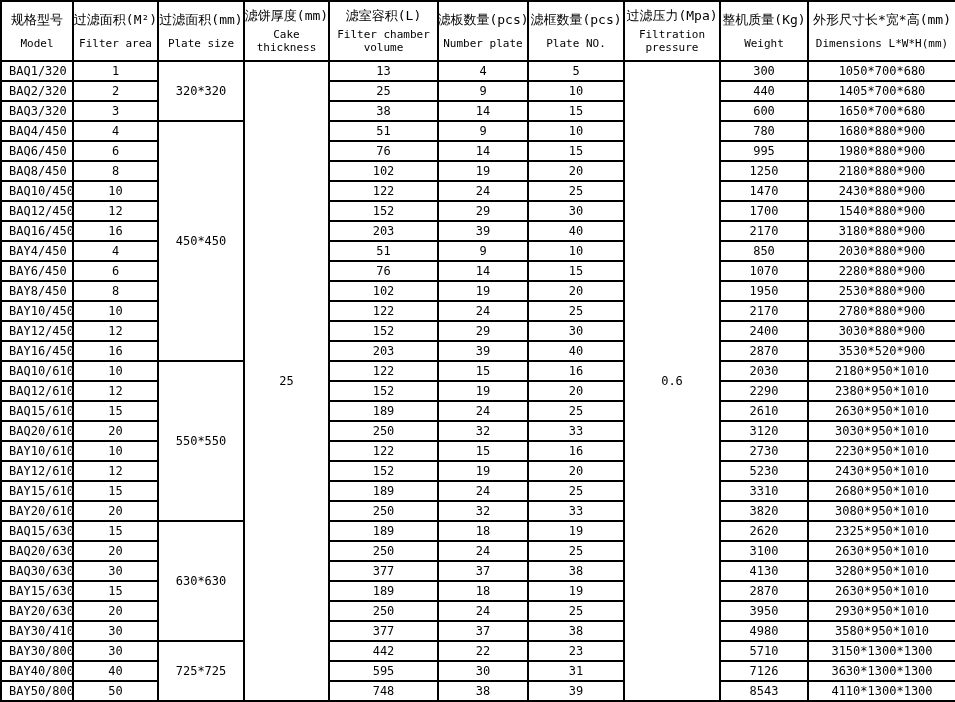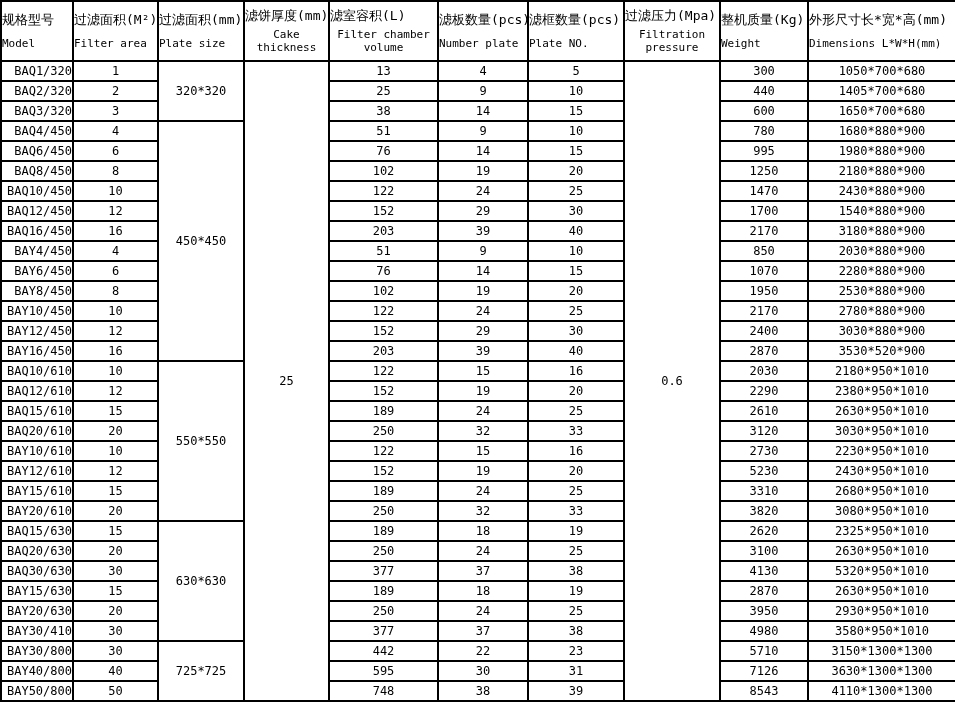--- a/index.html
+++ b/index.html
@@ -23,41 +23,41 @@
     font-weight: normal;
     overflow: hidden;
     background: #ffffff;
   }
   thead tr { height: 60px; }
   tbody tr { height: 20px; }
   th .hwrap {
     display: flex;
     flex-direction: column;
     justify-content: space-evenly;
-    align-items: flex-start;
+    align-items: center;
     height: 56px;
   }
   th .cn {
     font-size: 13px;
     line-height: 15px;
     white-space: nowrap;
   }
   th .en {
     font-size: 11px;
     line-height: 13px;
     white-space: normal;
   }
   td {
     font-size: 12px;
     line-height: 1;
     white-space: nowrap;
   }
   td.model {
-    text-align: right;
-    padding-left: 1px;
+    text-align: left;
+    padding-left: 7px;
   }
 </style>
 </head>
 <body>
 
 <table>
   <colgroup>
     <col style="width:72px">
       <col style="width:85px">
       <col style="width:86px">
@@ -365,21 +365,21 @@
         <td>3100</td>
         <td>2630*950*1010</td>
       </tr>
       <tr>
         <td class="model">BAQ30/630</td>
         <td>30</td>
         <td>377</td>
         <td>37</td>
         <td>38</td>
         <td>4130</td>
-        <td>5320*950*1010</td>
+        <td>3280*950*1010</td>
       </tr>
       <tr>
         <td class="model">BAY15/630</td>
         <td>15</td>
         <td>189</td>
         <td>18</td>
         <td>19</td>
         <td>2870</td>
         <td>2630*950*1010</td>
       </tr>

